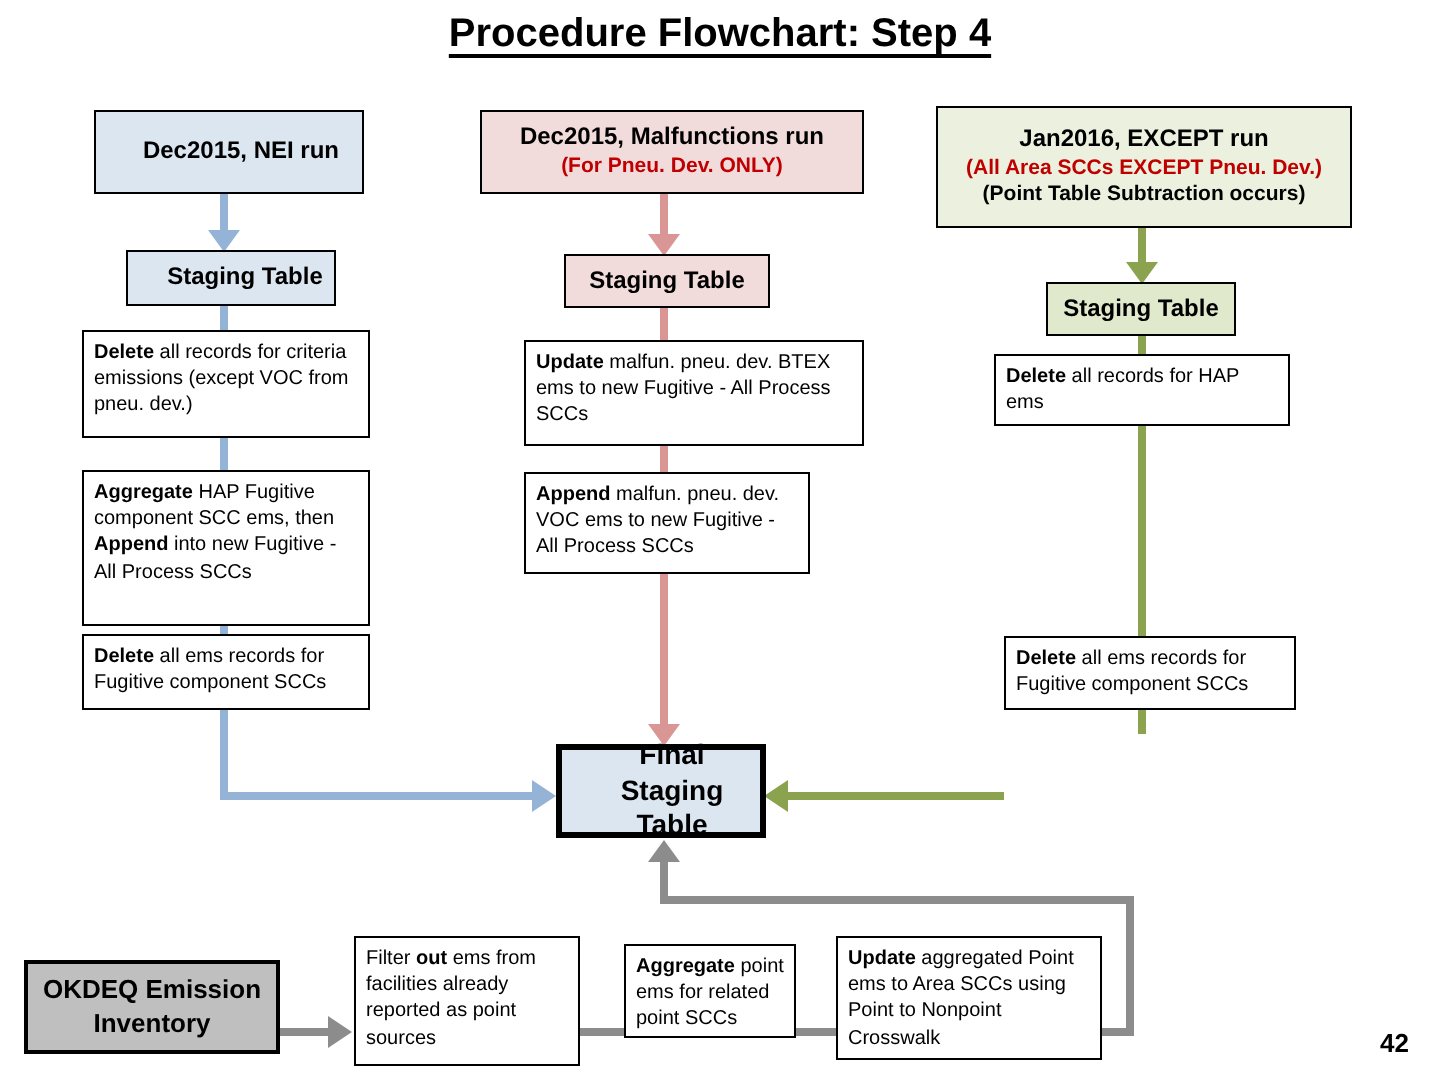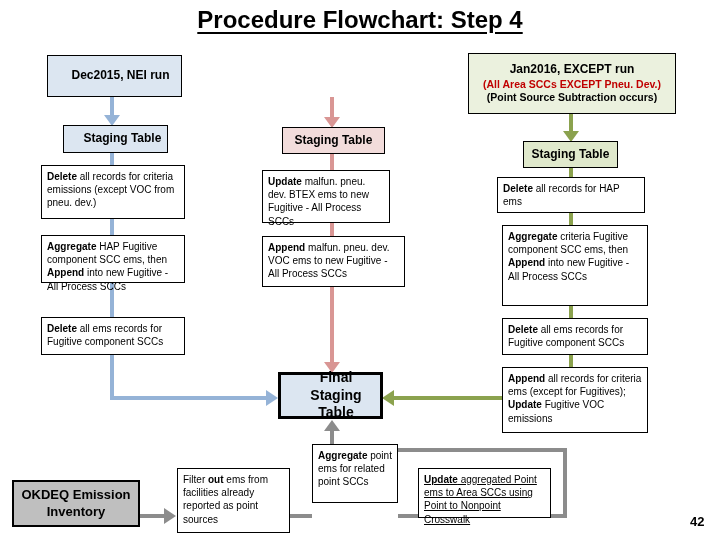--- a/index.html
+++ b/index.html
@@ -2,21 +2,21 @@
 <html style="--blue_fill: #dce6f1; --blue_arrow: #95b3d7; --pink_fill: #f2dcdb; --pink_arrow: #d99694; --green_fill: #ebf1de; --green_staging_fill: #e0e9cc; --green_arrow: #8ba24e; --gray_fill: #bfbfbf; --gray_arrow: #8c8c8c; --note_red: #c00000;"><head>
 <meta charset="utf-8">
 <style>
   html,body{margin:0;padding:0;background:#fff;}
   #slide{
     position:relative;width:720px;height:540px;background:#ffffff;
     font-family:"Liberation Sans",sans-serif;color:#000;overflow:hidden;
   }
   .title{
     position:absolute;top:6px;left:0;right:0;text-align:center;
-    font-size:24px;font-weight:600;text-decoration:underline;
+    font-size:20px;font-weight:600;text-decoration:underline;
     text-underline-offset:4px;letter-spacing:0px;
   }
   .box{position:absolute;box-sizing:border-box;background:#fff;border:1.5px solid #000;
        font-size:10px;line-height:1.32;padding:4px 5px;z-index:2;}
   .hdr{text-align:center;padding:3px 4px;display:flex;flex-direction:column;justify-content:center;}
   .hdr .h1{font-size:12px;font-weight:700;}
   .hdr .note{font-size:10.5px;font-weight:700;color:var(--note_red);}
   .hdr .note2{font-size:10.5px;font-weight:700;color:#000;}
   .staging{text-align:center;display:flex;align-items:center;justify-content:center;
            font-size:12px;font-weight:600;padding:2px;}
@@ -73,45 +73,47 @@
   <div class="line c-gray" style="left:551px;top:514px;width:16px;height:4px;"></div>
   <div class="line c-gray" style="left:563px;top:448px;width:4px;height:70px;"></div>
   <div class="line c-gray" style="left:330px;top:448px;width:237px;height:4px;"></div>
   <div class="line c-gray" style="left:330px;top:430px;width:4px;height:22px;"></div>
   <div class="ah ah-up c-gray" style="left:324px;top:420px;"></div>
 
   <div class="box hdr fill-blue" style="left:47px;top:55px;width:135px;height:42px;">
     <div class="h1">Dec2015, NEI run</div>
   </div>
 
+  <div class="box hdr fill-pink" style="left:240px;top:55px;width:192px;height:42px;">
+    <div class="h1">Dec2015, Malfunctions run</div>
+    <div class="note">(For Pneu. Dev. ONLY)</div>
+  </div>
 
   <div class="box hdr fill-green" style="left:468px;top:53px;width:208px;height:61px;">
     <div class="h1">Jan2016, EXCEPT run</div>
     <div class="note">(All Area SCCs EXCEPT Pneu. Dev.)</div>
-    <div class="note2">(Point Source Subtraction occurs)</div>
+    <div class="note2">(Point Table Subtraction occurs)</div>
   </div>
 
   <div class="box staging fill-blue" style="left:63px;top:125px;width:105px;height:28px;">Staging Table</div>
   <div class="box staging fill-pink" style="left:282px;top:127px;width:103px;height:27px;">Staging Table</div>
   <div class="box staging fill-green2" style="left:523px;top:141px;width:95px;height:27px;">Staging Table</div>
 
   <div class="box" style="left:41px;top:165px;width:144px;height:54px;"><span style="font-weight: 700;">Delete</span><span> all records for criteria emissions (except VOC from pneu. dev.)</span></div>
-  <div class="box" style="left:41px;top:235px;width:144px;height:48px;"><span style="font-weight: 700;">Aggregate</span><span> HAP Fugitive component SCC ems, then </span><span style="font-weight: 700;">Append</span><span> into new Fugitive - All Process SCCs</span></div>
+  <div class="box" style="left:41px;top:235px;width:144px;height:78px;"><span style="font-weight: 700;">Aggregate</span><span> HAP Fugitive component SCC ems, then </span><span style="font-weight: 700;">Append</span><span> into new Fugitive - All Process SCCs</span></div>
   <div class="box" style="left:41px;top:317px;width:144px;height:38px;"><span style="font-weight: 700;">Delete</span><span> all ems records for Fugitive component SCCs</span></div>
 
-  <div class="box" style="left:262px;top:170px;width:128px;height:53px;"><span style="font-weight: 700;">Update</span><span> malfun. pneu. dev. BTEX ems to new Fugitive - All Process SCCs</span></div>
+  <div class="box" style="left:262px;top:170px;width:170px;height:53px;"><span style="font-weight: 700;">Update</span><span> malfun. pneu. dev. BTEX ems to new Fugitive - All Process SCCs</span></div>
   <div class="box" style="left:262px;top:236px;width:143px;height:51px;"><span style="font-weight: 700;">Append</span><span> malfun. pneu. dev. VOC ems to new Fugitive - All Process SCCs</span></div>
 
   <div class="box" style="left:497px;top:177px;width:148px;height:36px;"><span style="font-weight: 700;">Delete</span><span> all records for HAP ems</span></div>
-  <div class="box" style="left:502px;top:225px;width:146px;height:81px;"><span style="font-weight: 700;">Aggregate</span><span> criteria Fugitive component SCC ems, then </span><span style="font-weight: 700;">Append</span><span> into new Fugitive - All Process SCCs</span></div>
   <div class="box" style="left:502px;top:318px;width:146px;height:37px;"><span style="font-weight: 700;">Delete</span><span> all ems records for Fugitive component SCCs</span></div>
-  <div class="box" style="left:502px;top:367px;width:146px;height:66px;"><span style="font-weight: 700;">Append</span><span> all records for criteria ems (except for Fugitives); </span><span style="font-weight: 700;">Update</span><span> Fugitive VOC emissions</span></div>
 
   <div class="box final fill-blue" style="left:278px;top:372px;width:105px;height:47px;">Final Staging Table</div>
 
   <div class="box inv fill-gray" style="left:12px;top:480px;width:128px;height:47px;">OKDEQ Emission Inventory</div>
   <div class="box" style="left:177px;top:468px;width:113px;height:65px;"><span>Filter </span><span style="font-weight: 700;">out</span><span> ems from facilities already reported as point sources</span></div>
-  <div class="box" style="left:312px;top:444px;width:86px;height:59px;"><span style="font-weight: 700;">Aggregate</span><span> point ems for related point SCCs</span></div>
-  <div class="box" style="left:418px;top:468px;width:133px;height:50px;text-decoration:underline;"><span style="font-weight: 700;">Update</span><span> aggregated Point ems to Area SCCs using Point to Nonpoint Crosswalk</span></div>
+  <div class="box" style="left:312px;top:472px;width:86px;height:47px;"><span style="font-weight: 700;">Aggregate</span><span> point ems for related point SCCs</span></div>
+  <div class="box" style="left:418px;top:468px;width:133px;height:62px;"><span style="font-weight: 700;">Update</span><span> aggregated Point ems to Area SCCs using Point to Nonpoint Crosswalk</span></div>
 
   <div class="pagenum" style="left:690px;top:514px;">42</div>
 
 </div>
 
 </body></html>

